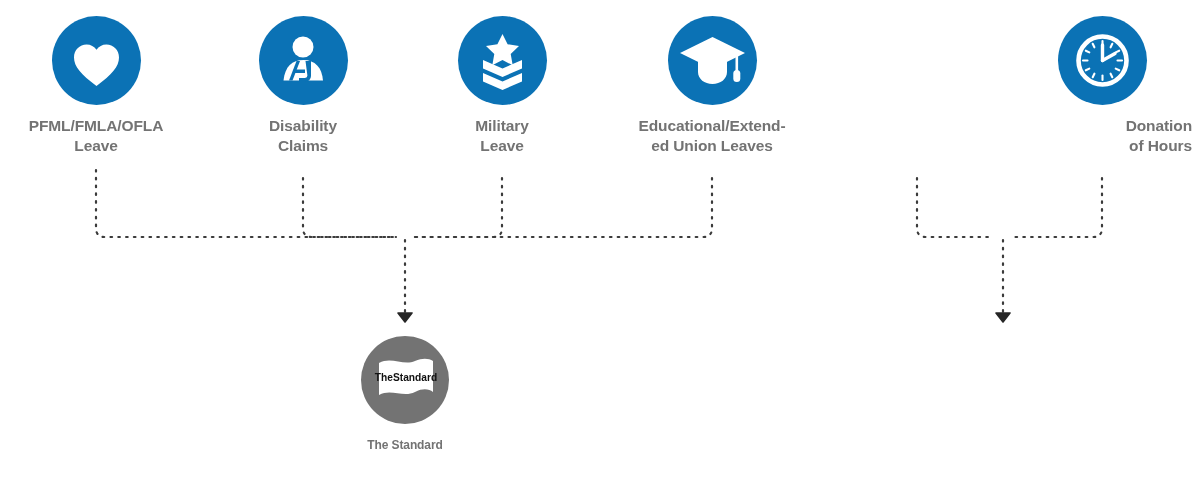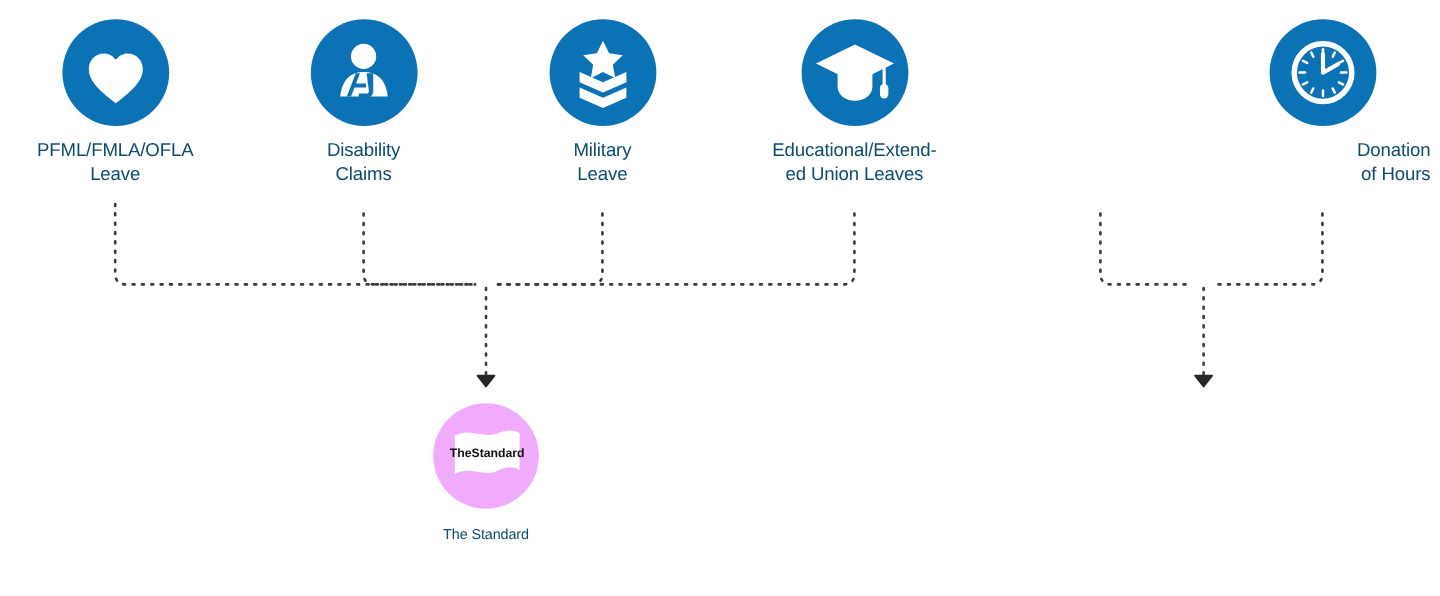--- a/index.html
+++ b/index.html
@@ -13,22 +13,22 @@
   #diagram{position:absolute;left:0;top:0;width:1200px;height:497px;}
 
   .node{position:absolute;text-align:center;}
   .circle{
     border-radius:50%;
     margin:0 auto;
     position:relative;
     display:block;
   }
   .node-label{
-    font-weight:normal;
-    color:#0c4a6e;
+    font-weight:bold;
+    color:#737373;
     line-height:1.32;
     letter-spacing:-0.1px;
     white-space:pre-line;
   }
   .top .node-label{font-size:15.5px;margin-top:11px;}
   .bottom .node-label{font-size:12px;margin-top:14px;}
 
   svg.icon{display:block;}
   .connectors{position:absolute;left:0;top:0;width:1200px;height:497px;pointer-events:none;}
 </style>
@@ -128,21 +128,21 @@
           <line x1="44.5" y1="44.5" x2="44.5" y2="29"></line>
           <line x1="44.5" y1="44.5" x2="57" y2="37.5"></line>
         </g>
       </svg>
     </div>
     <div class="node-label">Donation
 of Hours</div>
   </div>
 
   <div class="node bottom" style="left:315px;top:336px;width:180px;">
-    <div class="circle" style="width:88px;height:88px;background:#f0abfc;text-decoration:underline;">
+    <div class="circle" style="width:88px;height:88px;background:#737373;text-decoration:underline;">
       <svg class="icon" viewBox="0 0 88 88" width="88" height="88">
         <path d="M18 27 C30 20 42 30 54 25 C62 21.5 68 22.5 72 25 L72 56 C68 53 62 52 54 56 C42 62 30 52 18 59 Z" fill="#ffffff"></path>
         <text x="45" y="45" text-anchor="middle" font-family="&quot;Liberation Sans&quot;, sans-serif" font-size="10.2" font-weight="bold" fill="#111111">TheStandard</text>
       </svg>
     </div>
     <div class="node-label">The Standard</div>
   </div>
 
 
 </div>

